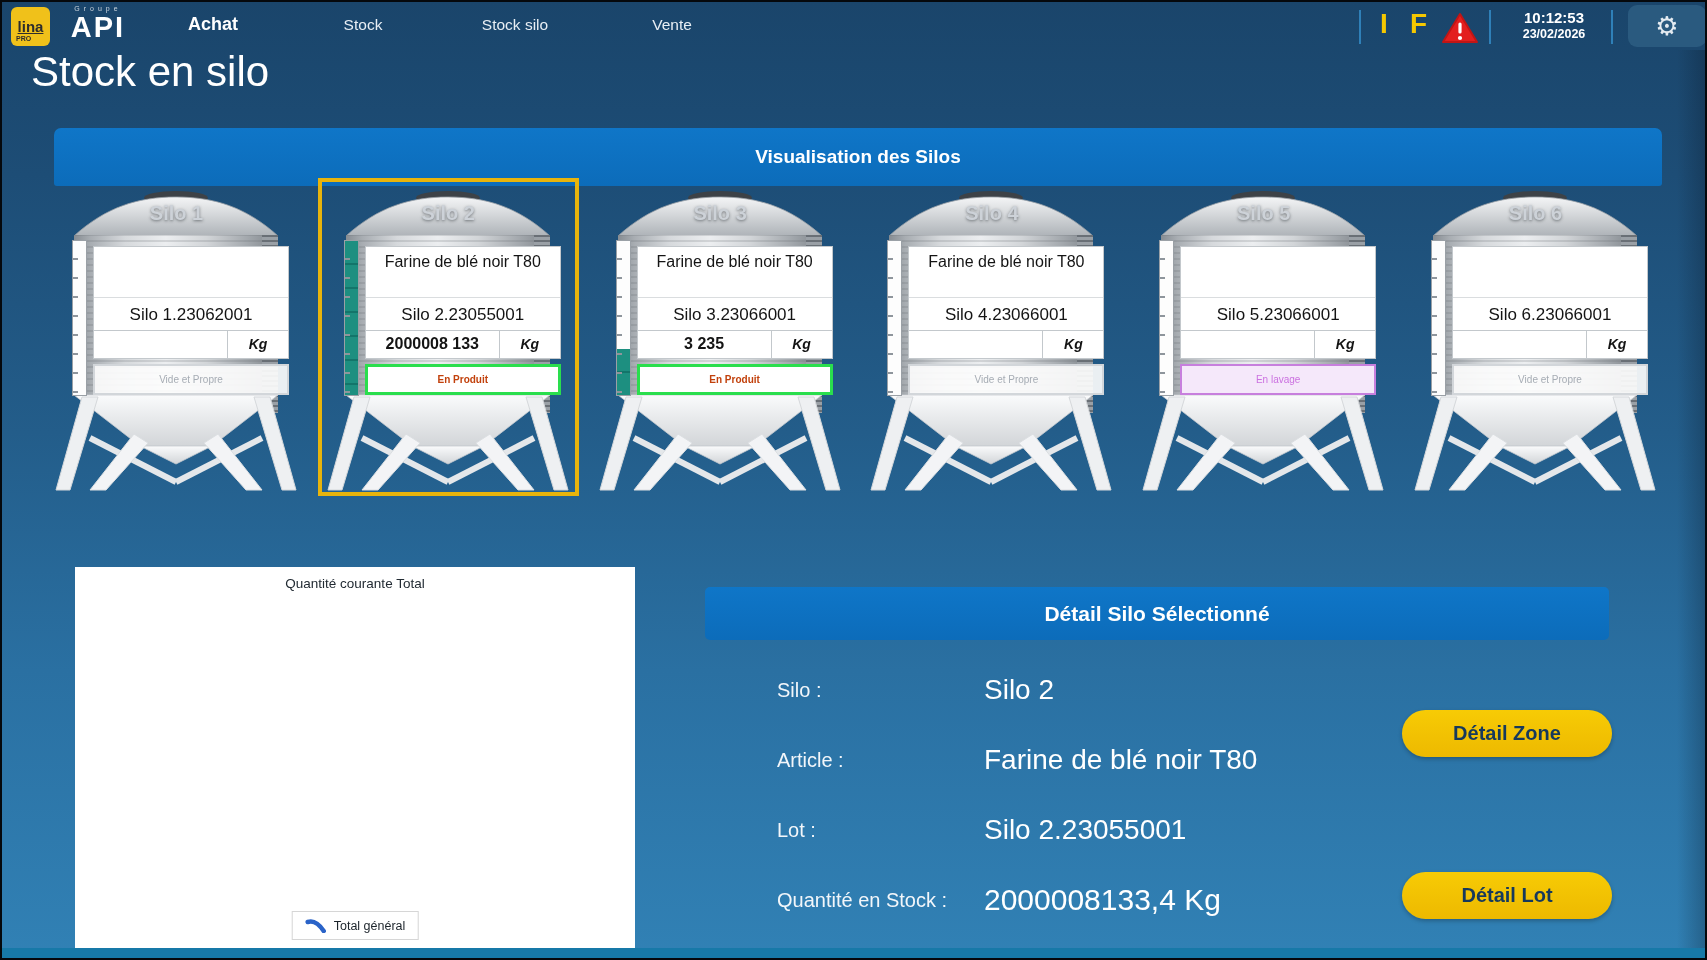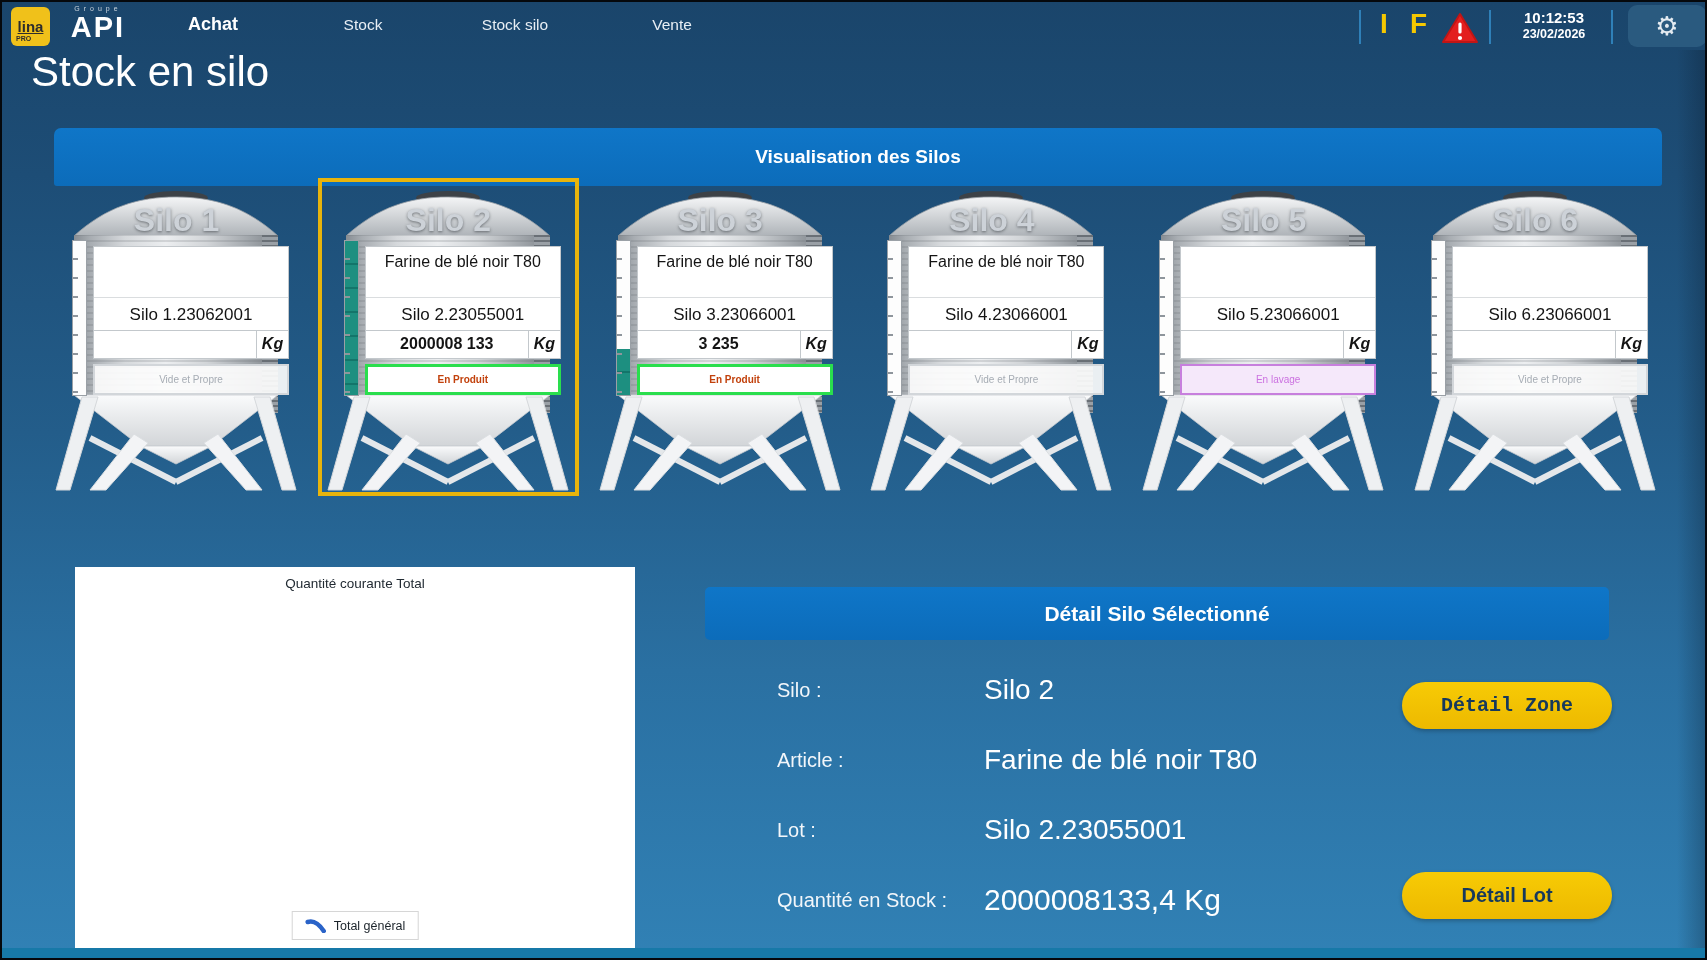--- a/index.html
+++ b/index.html
@@ -47,37 +47,37 @@
     background:linear-gradient(180deg,#0f76c8,#0c6cba); border-radius:7px 7px 3px 3px;
     display:flex; align-items:center; justify-content:center;}
   .viz-bar span{ color:#fff; font-size:19px; font-weight:bold;}
 
   .silo-row{ position:absolute; left:48px; top:180px; width:1612px; height:310px;
     display:flex; justify-content:space-between;}
   .silo-tile{ position:relative; width:253px; height:310px; cursor:pointer;}
   .silo-tile.selected{ outline:4px solid #e8b40c;}
   .silo-graphic{ position:absolute; inset:0; width:253px; height:310px;}
   .silo-name{ position:absolute; top:20px; left:0; width:100%; text-align:center;
-    font-size:32px; font-weight:bold; color:#cdd2d8; text-shadow:0 1px 3px rgba(35,40,46,.55);}
+    font-size:20px; font-weight:bold; color:#cdd2d8; text-shadow:0 1px 3px rgba(35,40,46,.55);}
 
   .silo-gauge{ position:absolute; left:22px; top:58px; width:15px; height:156px;
     background:#fdfdfd; border:1px solid #9aa0a6;}
   .gauge-ticks{ position:absolute; left:0; top:0; bottom:0; width:5px;
     background:repeating-linear-gradient(180deg, transparent 0 17px, #8e959c 17px 19px);}
   .gauge-fill{ position:absolute; left:0; right:0; bottom:0; height:0;
     background:repeating-linear-gradient(180deg,#1d8f80 0 22px,#13756a 22px 24px);}
 
   .silo-card{ position:absolute; left:43px; top:64px; width:196px; background:#fff;
     border:1px solid #c3c8cc; color:#141414;}
   .silo-article{ height:50px; padding-top:4px; font-size:16px; line-height:21px; text-align:center;}
   .silo-lot{ height:33px; line-height:33px; font-size:17px; text-align:center; border-top:1px solid #dadddf;}
   .silo-qty-row{ display:flex; height:28px; border-top:1px solid #c3c8cc;}
   .silo-quantity{ flex:1; text-align:center; line-height:26px; font-size:16px; font-weight:bold;}
-  .silo-unit{ width:32px; border-left:1px solid #c3c8cc; text-align:center; line-height:26px;
-    font-size:16px; font-weight:bold; font-style:italic;}
+  .silo-unit{ width:61px; border-left:1px solid #c3c8cc; text-align:center; line-height:26px;
+    font-size:14px; font-weight:bold; font-style:italic;}
   .silo-status{ position:absolute; left:43px; top:182px; width:196px; height:31px;
     text-align:center; font-size:10px; display:flex; align-items:center; justify-content:center;}
   .status-empty   .silo-status{ color:#a6acb4; background:rgba(252,252,252,.92); border:2px solid #d2d6da;}
   .status-product .silo-status{ color:#c2410c; font-weight:bold; background:#fff; border:3px solid #2ade4d;}
   .status-washing .silo-status{ color:#cb71e0; background:#f5e8fa; border:2px solid #c77fdd;}
 
   
   .chart-panel{ position:absolute; left:73px; top:565px; width:560px; height:383px; background:#fff;}
   .chart-title{ position:absolute; top:9px; left:0; width:100%; text-align:center;
     font-size:13.5px; color:#222b33;}
@@ -96,21 +96,21 @@
     display:flex; align-items:center;}
   .detail-row .detail-label{ width:207px; font-size:20px; color:#f2f6fa;}
   .detail-row .detail-value{ font-size:28px; color:#fff; white-space:nowrap;}
   .row-0{ top:668px;} .row-1{ top:738px;} .row-2{ top:808px;} .row-3{ top:878px;}
   .row-3 .detail-value{ font-size:30px;}
 
   .detail-btn{ position:absolute; left:1400px; width:210px; height:47px; border:none;
     border-radius:24px; background:linear-gradient(180deg,#f7cb05,#edb900);
     color:#16395c; font-size:20px; font-weight:bold; font-family:"Liberation Sans",sans-serif;
     cursor:pointer; box-shadow:0 2px 4px rgba(0,0,0,.25);}
-  .btn-zone{ top:680px;font-family:Liberation Mono, monospace;} .btn-lot{ top:870px;}
+  .btn-zone{ top:708px;} .btn-lot{ top:870px;}
 
   .footer-strip{ position:absolute; left:0; right:0; bottom:0; height:10px; background:#1779a8;}
   .hidden-defs{ position:absolute; width:0; height:0;}
 </style>
 </head>
 <body>
 
 <svg class="hidden-defs" aria-hidden="true">
   <defs>
     <linearGradient id="g-dome" x1="0" y1="0" x2="0" y2="1">

